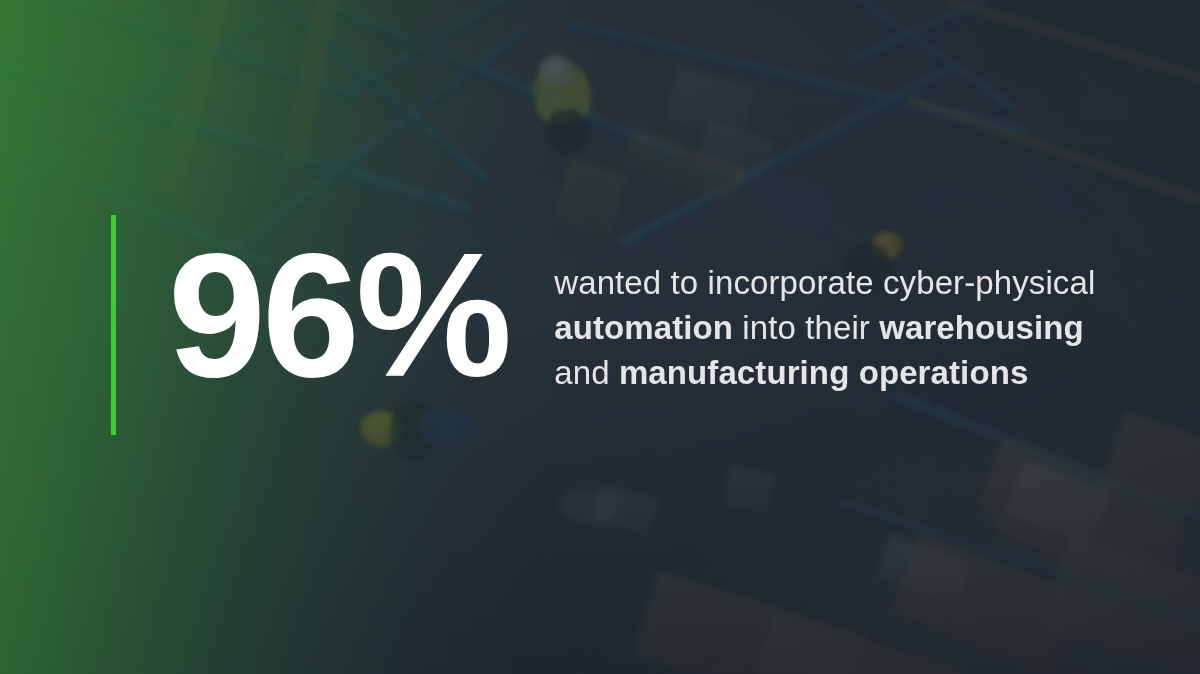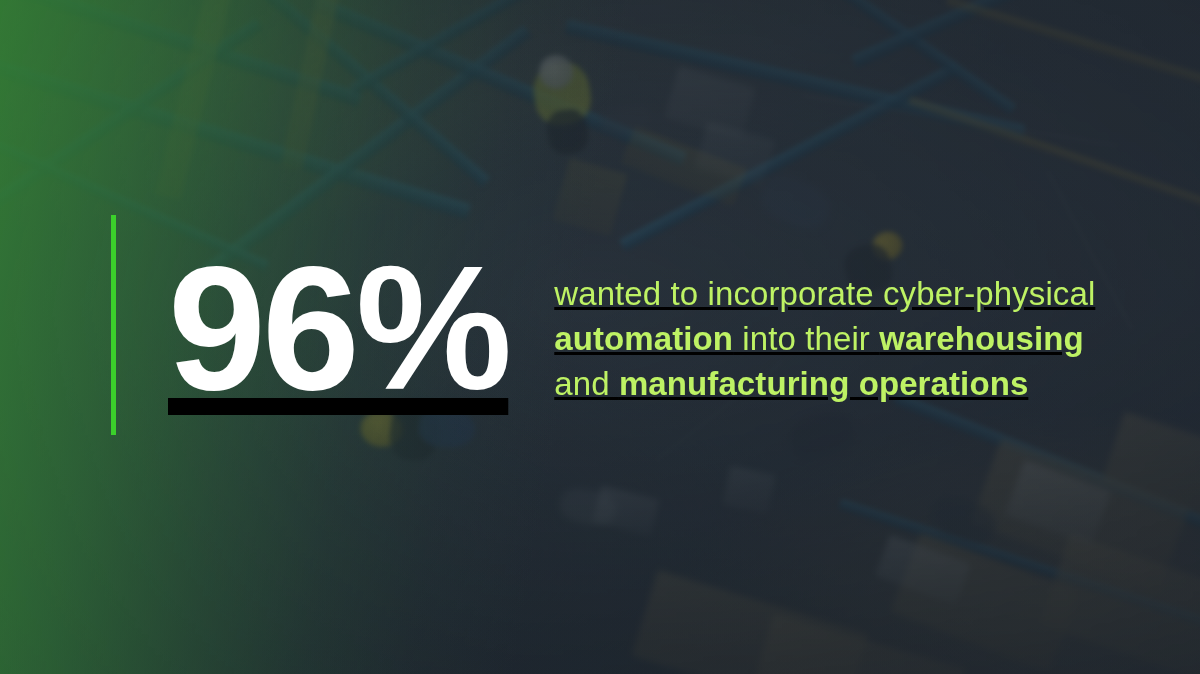--- a/index.html
+++ b/index.html
@@ -203,37 +203,36 @@
     position: absolute;
     left: 111px;
     top: 215px;
     width: 5px;
     height: 220px;
     background: #3bd02b;
   }
   .stat-row {
     position: absolute;
     left: 168px;
-    top: 247px;
+    top: 236px;
     display: flex;
-    align-items: flex-end;
-    text-decoration: underline;
+    align-items: center;
   }
   .stat-number {
     color: #ffffff;
     font-family: "Liberation Sans", sans-serif;
     font-size: 176px;
     font-weight: 700;
     line-height: 0.88;
     letter-spacing: -4px;
     white-space: nowrap;
     margin: 0;
   }
   .stat-copy {
-    color: #bef264;
+    color: #e5e5e5;
     font-family: "Liberation Sans", sans-serif;
     font-size: 33px;
     font-weight: 300;
     line-height: 45px;
     letter-spacing: 0.1px;
     margin: 0;
     padding-top: 24px;
     margin-left: 46px;
     max-width: 545px;
   }

